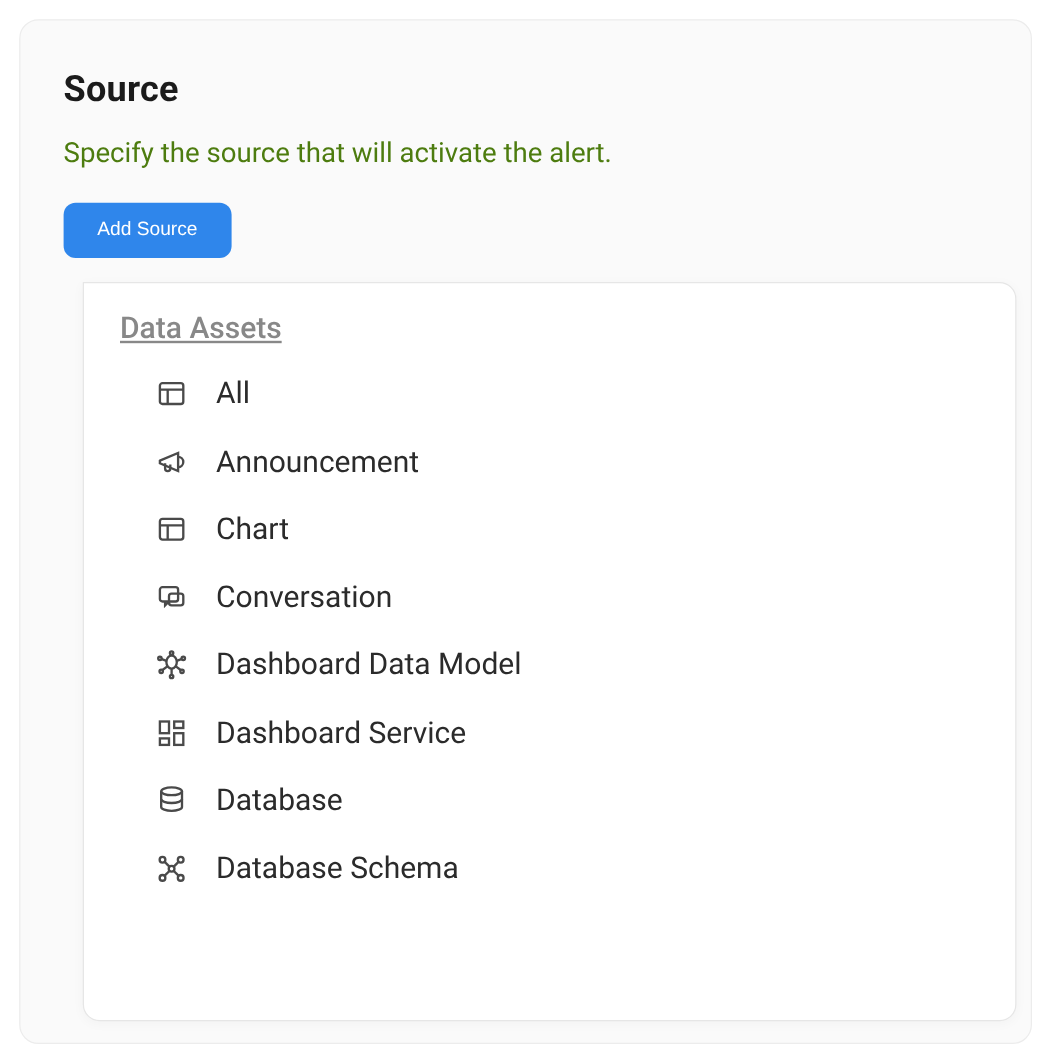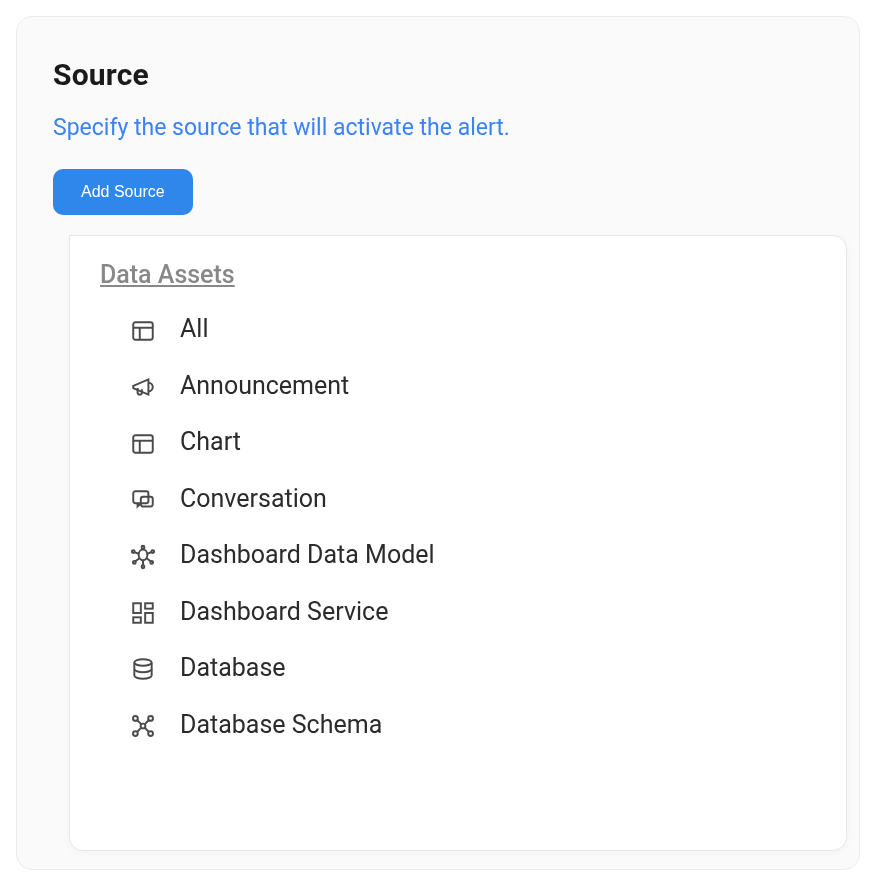--- a/index.html
+++ b/index.html
@@ -17,21 +17,21 @@
   .panel-title {
     font-size: 30px;
     font-weight: 700;
     color: #1b1b1b;
     letter-spacing: 0.2px;
     margin-bottom: 22px;
   }
   .panel-subtitle {
     font-size: 23px;
     font-weight: 400;
-    color: #3b82f6;
+    color: #4d7c0f;
     margin-bottom: 28px;
   }
   .add-btn {
     display: inline-block;
     background: #2f86eb;
     color: #fff;
     font-size: 16px;
     font-weight: 500;
     border: none;
     border-radius: 10px;
@@ -53,21 +53,21 @@
   .dd-title {
     font-size: 25px;
     font-weight: 500;
     color: #888;
     padding: 8px 30px 12px 30px;
     text-decoration: underline;
   }
   .dd-list { list-style: none; }
   .dd-item {
     display: flex;
-    align-items: flex-end;
+    align-items: flex-start;
     gap: 22px;
     padding: 12px 30px 12px 58px;
     font-size: 25px;
     color: #2b2b2b;
     cursor: pointer;
     line-height: 1.3;
   }
   .dd-item .icon {
     width: 30px; height: 30px;
     display: inline-flex;

